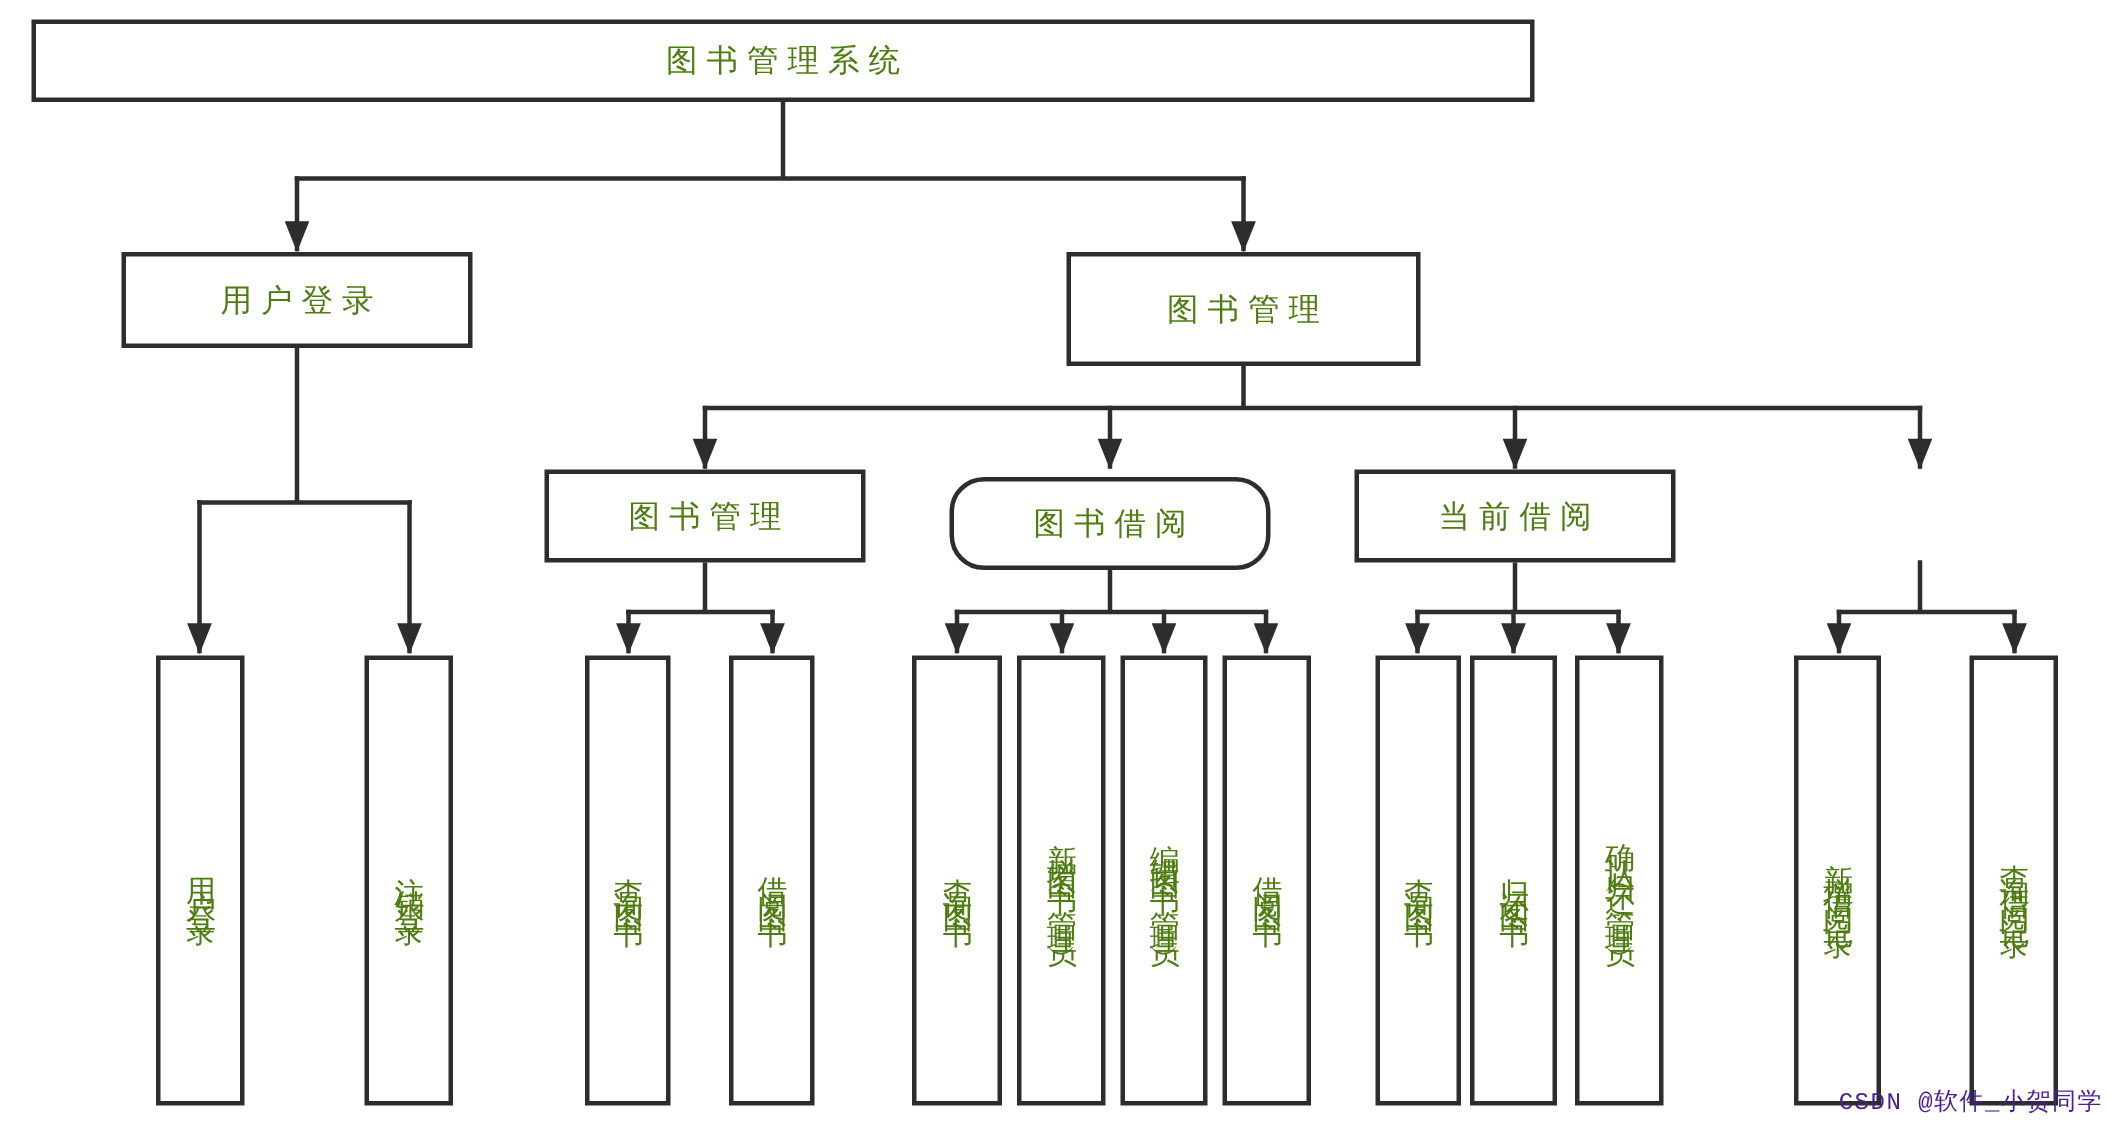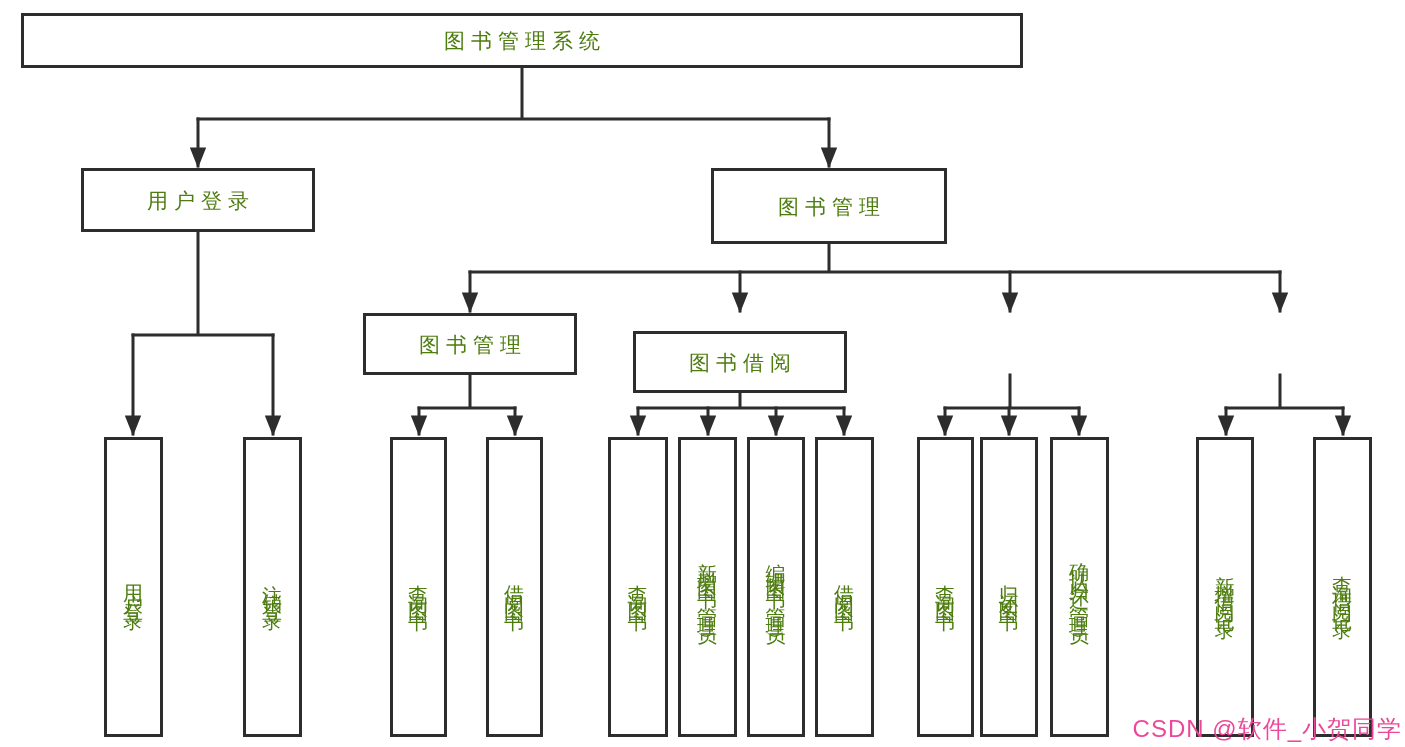--- a/index.html
+++ b/index.html
@@ -35,31 +35,32 @@
     writing-mode: vertical-rl;
     font-size: 20px;
     letter-spacing: 9px;
     line-height: 1;
   }
   .watermark {
     position: absolute;
     right: 3px;
     bottom: 2px;
     z-index: 3;
-    font-size: 24px;
+    font-size: 16px;
     letter-spacing: 1px;
-    color: #ec4899;
+    color: #4c1d95;
     white-space: nowrap;
+    font-family: Liberation Mono, monospace;
   }
   
   #node-root            { left: 21px;   top: 13px;  width: 1002px; height: 55px; }
   #node-user-login      { left: 81px;   top: 168px; width: 234px;  height: 64px; }
   #node-book-manage     { left: 711px;  top: 168px; width: 236px;  height: 76px; }
   #node-new-book        { left: 363px;  top: 313px; width: 214px;  height: 62px; }
-  #node-book-borrow     { left: 633px;  top: 331px; width: 214px;  height: 62px; }
+  #node-book-borrow     { left: 633px;  top: 318px; width: 214px;  height: 62px; border-radius: 23px; }
   #node-current-borrow  { left: 903px;  top: 313px; width: 214px;  height: 62px; }
   #node-borrow-record   { left: 1173px; top: 313px; width: 214px;  height: 62px; }
   .leaf { top: 437px; height: 300px; }
   #leaf-a1 { left: 104px;  width: 59px; }
   #leaf-a2 { left: 243px;  width: 59px; }
   #leaf-b1 { left: 390px;  width: 57px; }
   #leaf-b2 { left: 486px;  width: 57px; }
   #leaf-c1 { left: 608px;  width: 60px; }
   #leaf-c2 { left: 678px;  width: 59px; }
   #leaf-c3 { left: 747px;  width: 58px; }
@@ -125,20 +126,23 @@
   <div class="box h-label" id="node-book-manage">
     <span>图书管理</span>
   </div>
 
   <div class="box h-label" id="node-new-book">
     <span>图书管理</span>
   </div>
   <div class="box h-label" id="node-book-borrow">
     <span>图书借阅</span>
   </div>
+  <div class="box h-label" id="node-current-borrow">
+    <span>当前借阅</span>
+  </div>
 
   <div class="box v-label leaf" id="leaf-a1">
     <span>用户登录</span>
   </div>
   <div class="box v-label leaf" id="leaf-a2">
     <span>注销登录</span>
   </div>
 
   <div class="box v-label leaf" id="leaf-b1">
     <span>查询图书</span>

